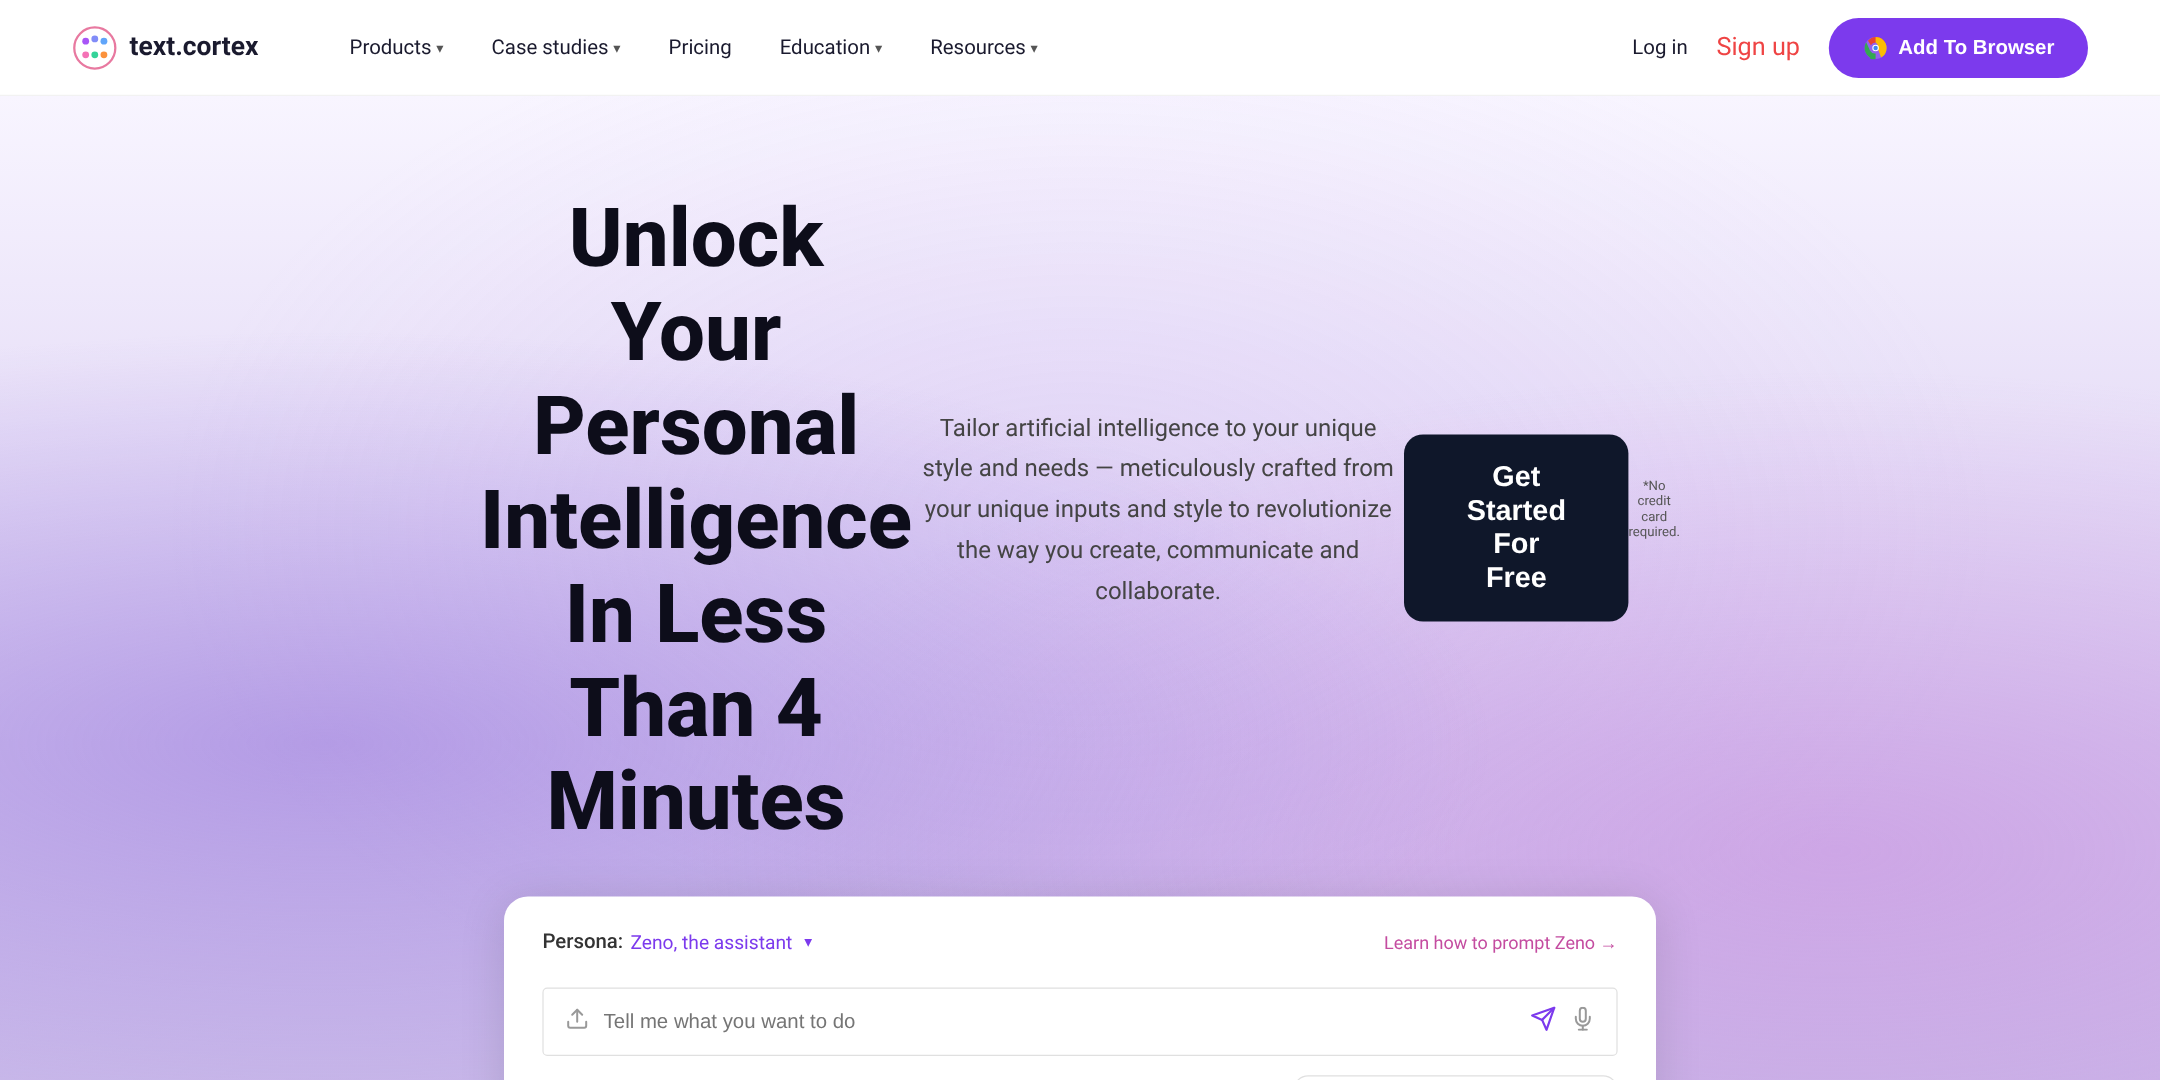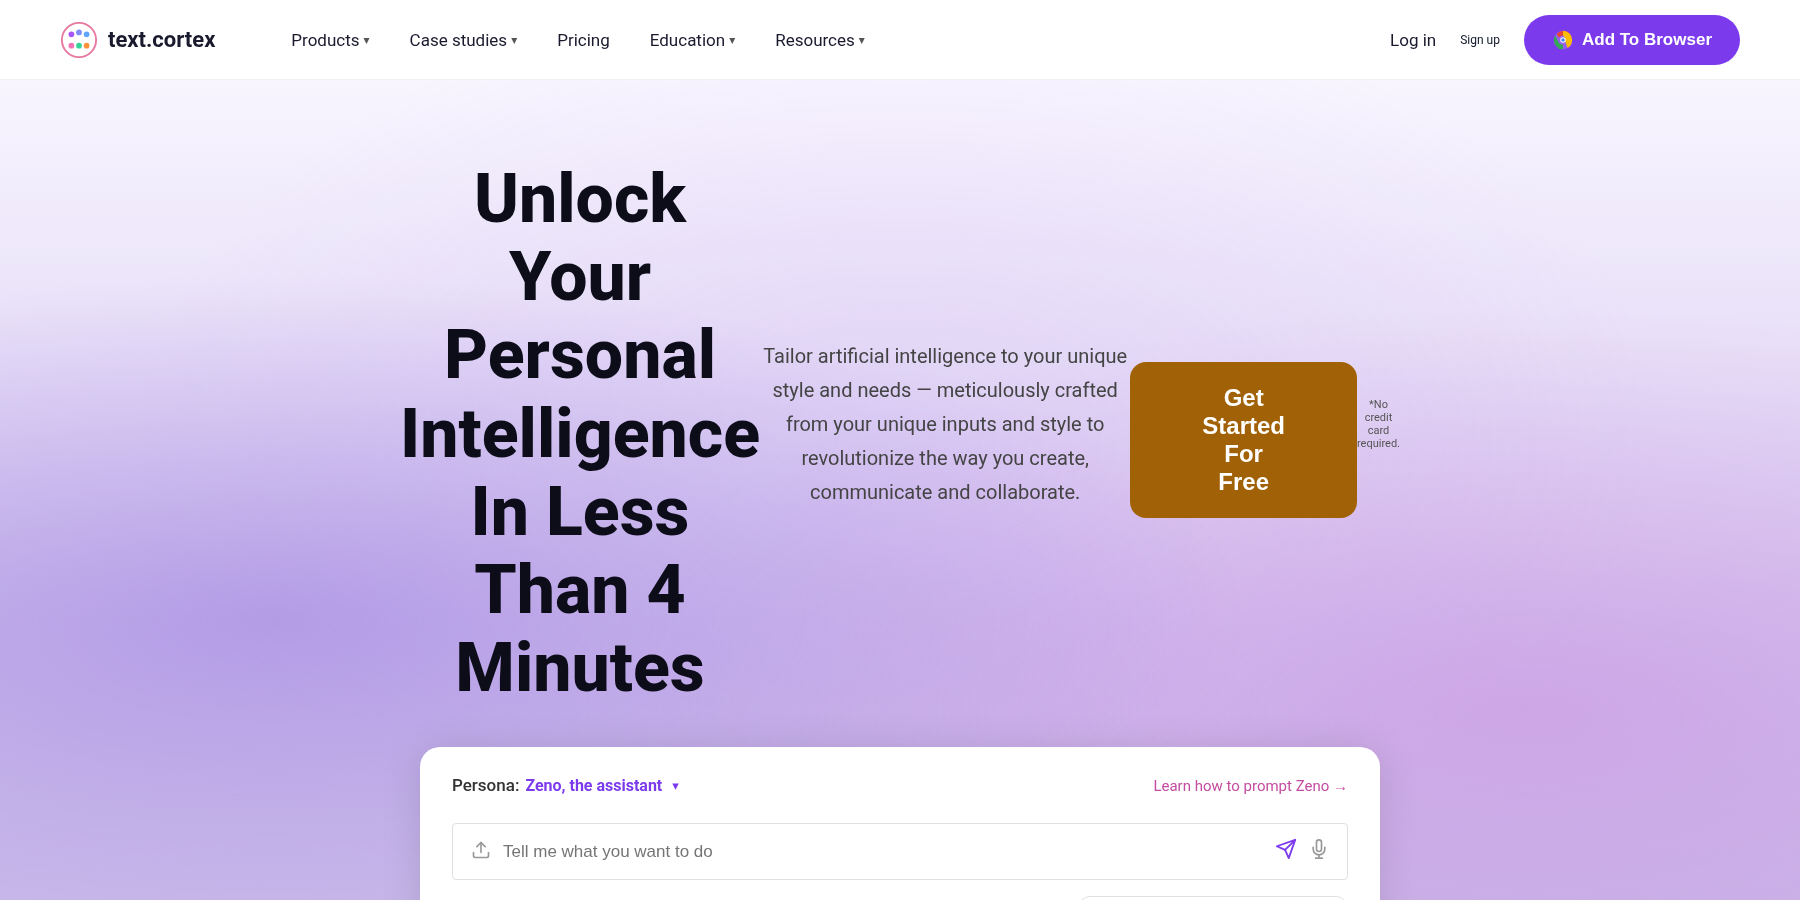--- a/index.html
+++ b/index.html
@@ -77,22 +77,22 @@
       gap: 24px;
     }
 
     .nav-login {
       font-size: 17px;
       color: #1a1a2e;
       cursor: pointer;
     }
 
     .nav-signup {
-      font-size: 12px;
-      color: #0f172a;
+      font-size: 21px;
+      color: #ef4444;
       cursor: pointer;
     }
 
     .add-to-browser-btn {
       display: flex;
       align-items: center;
       gap: 8px;
       background: #7c3aed;
       color: white;
       border: none;
@@ -150,25 +150,25 @@
 
     .hero-subtitle {
       font-size: 20px;
       color: #444;
       line-height: 1.7;
       max-width: 800px;
       margin-bottom: 50px;
     }
 
     .cta-button {
-      background: #a16207;
+      background: #0f172a;
       color: white;
       border: none;
       border-radius: 16px;
-      padding: 22px 72px;
+      padding: 22px 52px;
       font-size: 24px;
       font-weight: 600;
       cursor: pointer;
       margin-bottom: 18px;
     }
 
     .no-credit {
       font-size: 11px;
       color: #555;
       margin-bottom: 50px;
@@ -194,21 +194,21 @@
     }
 
     .persona-label {
       font-size: 17px;
       color: #333;
       font-weight: 500;
     }
 
     .persona-name {
       color: #7c3aed;
-      font-weight: 700;
+      font-weight: 400;
     }
 
     .persona-chevron {
       color: #7c3aed;
       font-size: 13px;
       margin-left: 4px;
     }
 
     .learn-link {
       font-size: 15px;

